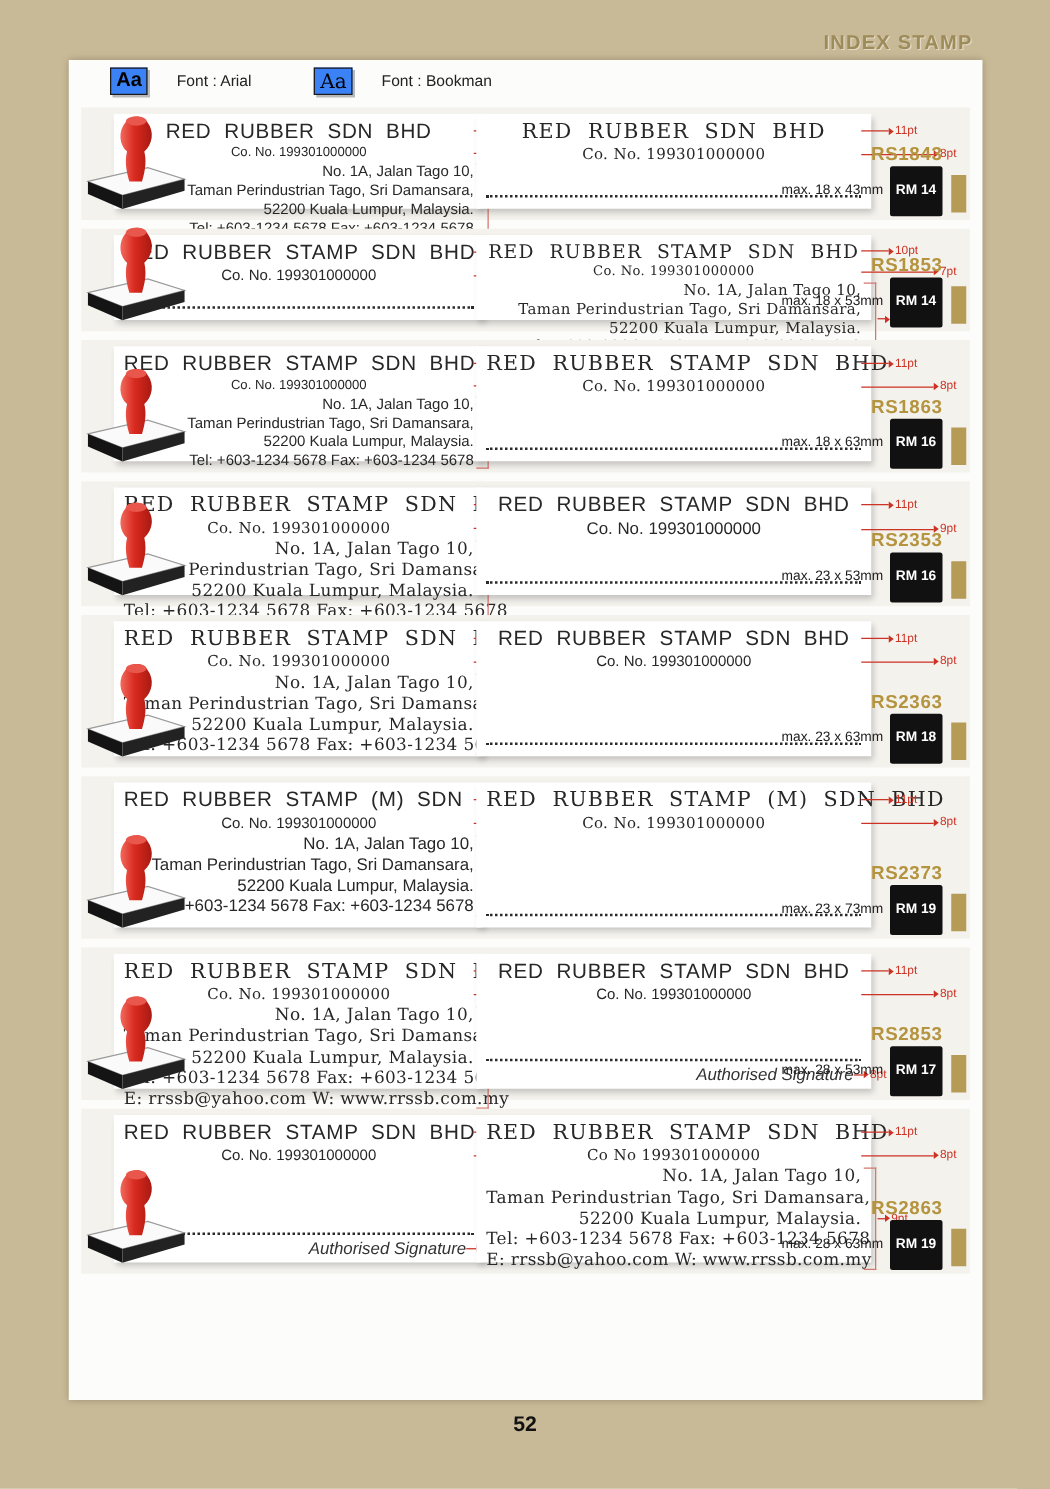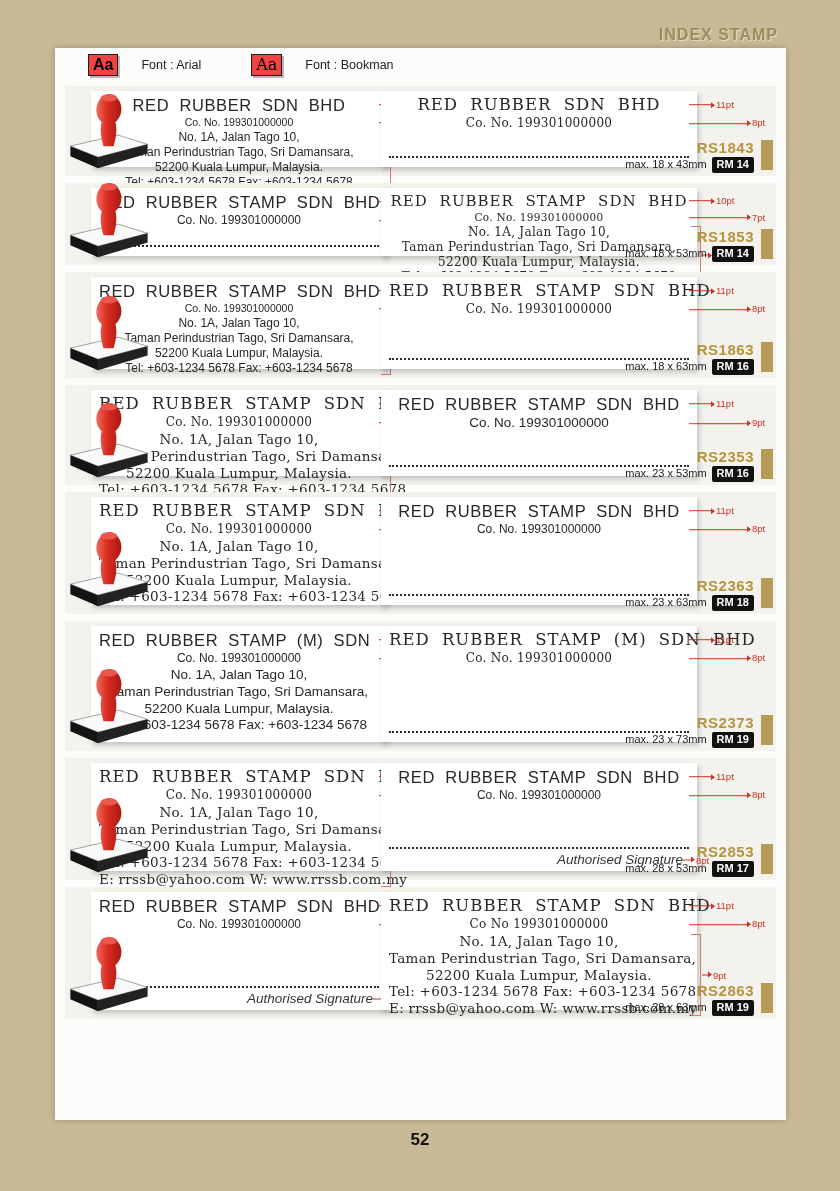--- a/index.html
+++ b/index.html
@@ -19,21 +19,21 @@
     background:#fcfcfa;box-shadow:0 0 6px rgba(0,0,0,.25);
   }
   .page-title{
     display:inline-block;margin:22px 0 2px 33px;
     font-size:30px;font-weight:bold;color:#4b4b4b;letter-spacing:.5px;
     border-bottom:3px solid #8a8a8a;padding-bottom:2px;
   }
   .legend{display:flex;align-items:center;gap:14px;margin:6px 0 8px 33px;}
   .legend-item{display:flex;align-items:center;margin-right:36px;}
   .aa-box{
-    border:1.5px solid #1d1d1d;background:#ef4444;padding:0 4px;line-height:20px;
+    border:1.5px solid #1d1d1d;background:#3b82f6;padding:0 4px;line-height:20px;
     font-weight:bold;font-size:16px;color:#000;box-shadow:2px 2px 0 #b9b9b9;
   }
   .aa-box.serif{font-family:"DejaVu Serif",serif;font-weight:normal;}
   .legend-label{font-size:12.5px;color:#222;margin-left:23px;}
 
   #rows{display:flex;flex-direction:column;gap:7px;padding:2px 10px 0 10px;}
   .row-panel{position:relative;background:#f4f2ed;}
   .row-panel:nth-of-type(1){min-height:90px}
   .row-panel:nth-of-type(2){min-height:82px}
   .row-panel:nth-of-type(3){min-height:106px}
@@ -51,21 +51,21 @@
   }
   .sample.left{left:26px;width:280px;}
   .sample.right{left:316px;width:300px;}
   .sample.arial{font-family:"Liberation Sans",sans-serif;}
   .sample.bookman{font-family:"DejaVu Serif",serif;letter-spacing:.3px;}
 
   .ln{position:relative;line-height:1.22;white-space:nowrap;}
   .ln-title{font-weight:normal;word-spacing:5px;letter-spacing:.6px;}
   .bookman .ln-title{word-spacing:6px;letter-spacing:1px;}
   .ln-co{margin-top:1px;}
-  .addr-group{position:relative;margin-top:1px;}
+  .addr-group{position:relative;margin-top:1px;text-align:right;}
   .ln-addr{line-height:1.25;}
 
   .pt-note{position:absolute;left:100%;top:50%;transform:translateY(-50%);
     display:flex;align-items:center;font-style:normal;}
   .leader{display:block;width:22px;border-top:1px solid #cc3224;}
   .ln-co .leader{width:58px;}
   .sig .leader{width:8px;}
   .arr{display:block;width:0;height:0;border-top:3px solid transparent;
     border-bottom:3px solid transparent;border-left:4px solid #cc3224;margin:0 1px 0 0;}
   .pt-lbl{color:#cc3224;font-size:9.5px;font-weight:normal;
@@ -80,21 +80,21 @@
   .dotted{margin-top:auto;border-bottom:2px dotted #2b2b2b;margin-bottom:5px;width:100%;}
   .sig{position:relative;text-align:right;font-style:italic;font-size:13.5px;
     color:#333;margin:-2px 6px 0 0;white-space:nowrap;}
   .sig .pt-note{left:100%;}
 
   .product-info{position:absolute;right:22px;bottom:3px;text-align:right;line-height:1.25;}
   .product-code{font-size:15px;font-weight:bold;color:#b5943f;letter-spacing:.5px;margin-top:26px;}
   .size-price{display:flex;align-items:center;justify-content:flex-end;gap:5px;}
   .product-size{font-size:11px;color:#1c1c1c;}
   .price-badge{background:#111;color:#fff;font-size:11px;font-weight:bold;
-    padding:1px 5px;border-radius:2px;}
+    padding:13px 5px;border-radius:2px;}
   .gold-bar{position:absolute;right:3px;bottom:6px;width:12px;height:30px;background:#b59b55;}
 
   .stamp-art{position:absolute;left:-2px;bottom:0;z-index:2;}
 
   .page-number{position:absolute;left:0;right:0;top:1130px;text-align:center;
     font-size:17px;font-weight:bold;color:#111;}
 </style>
 </head>
 <body>
 

